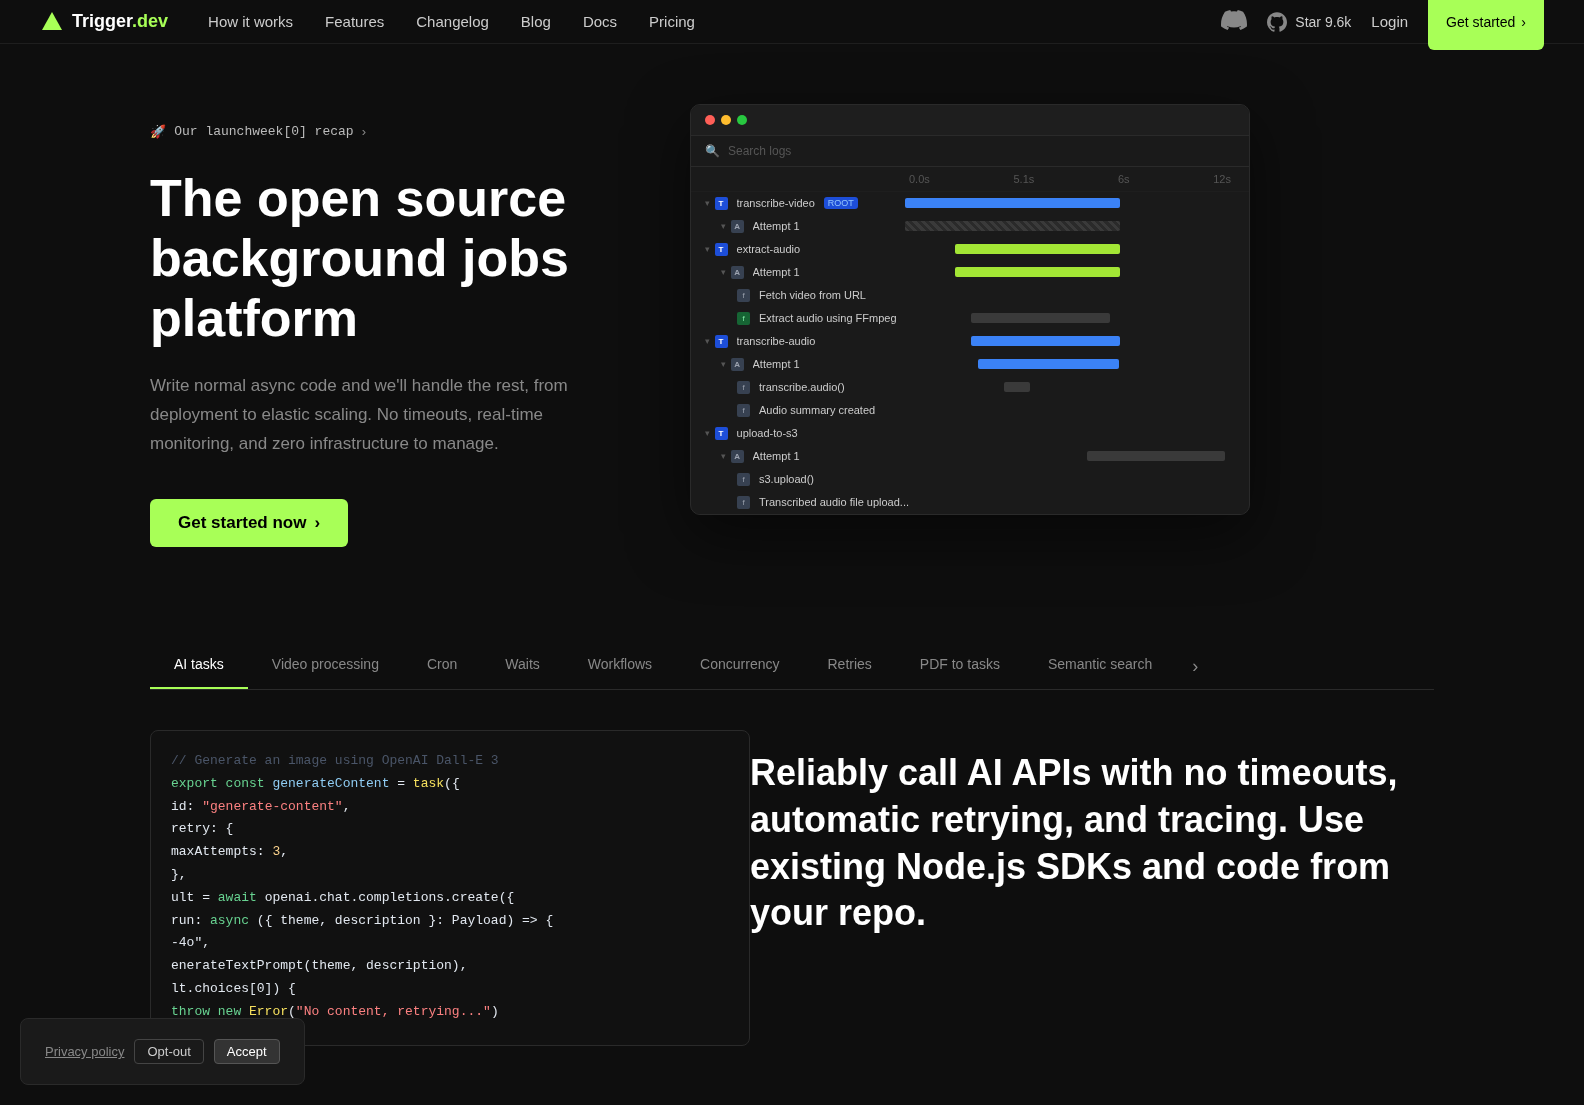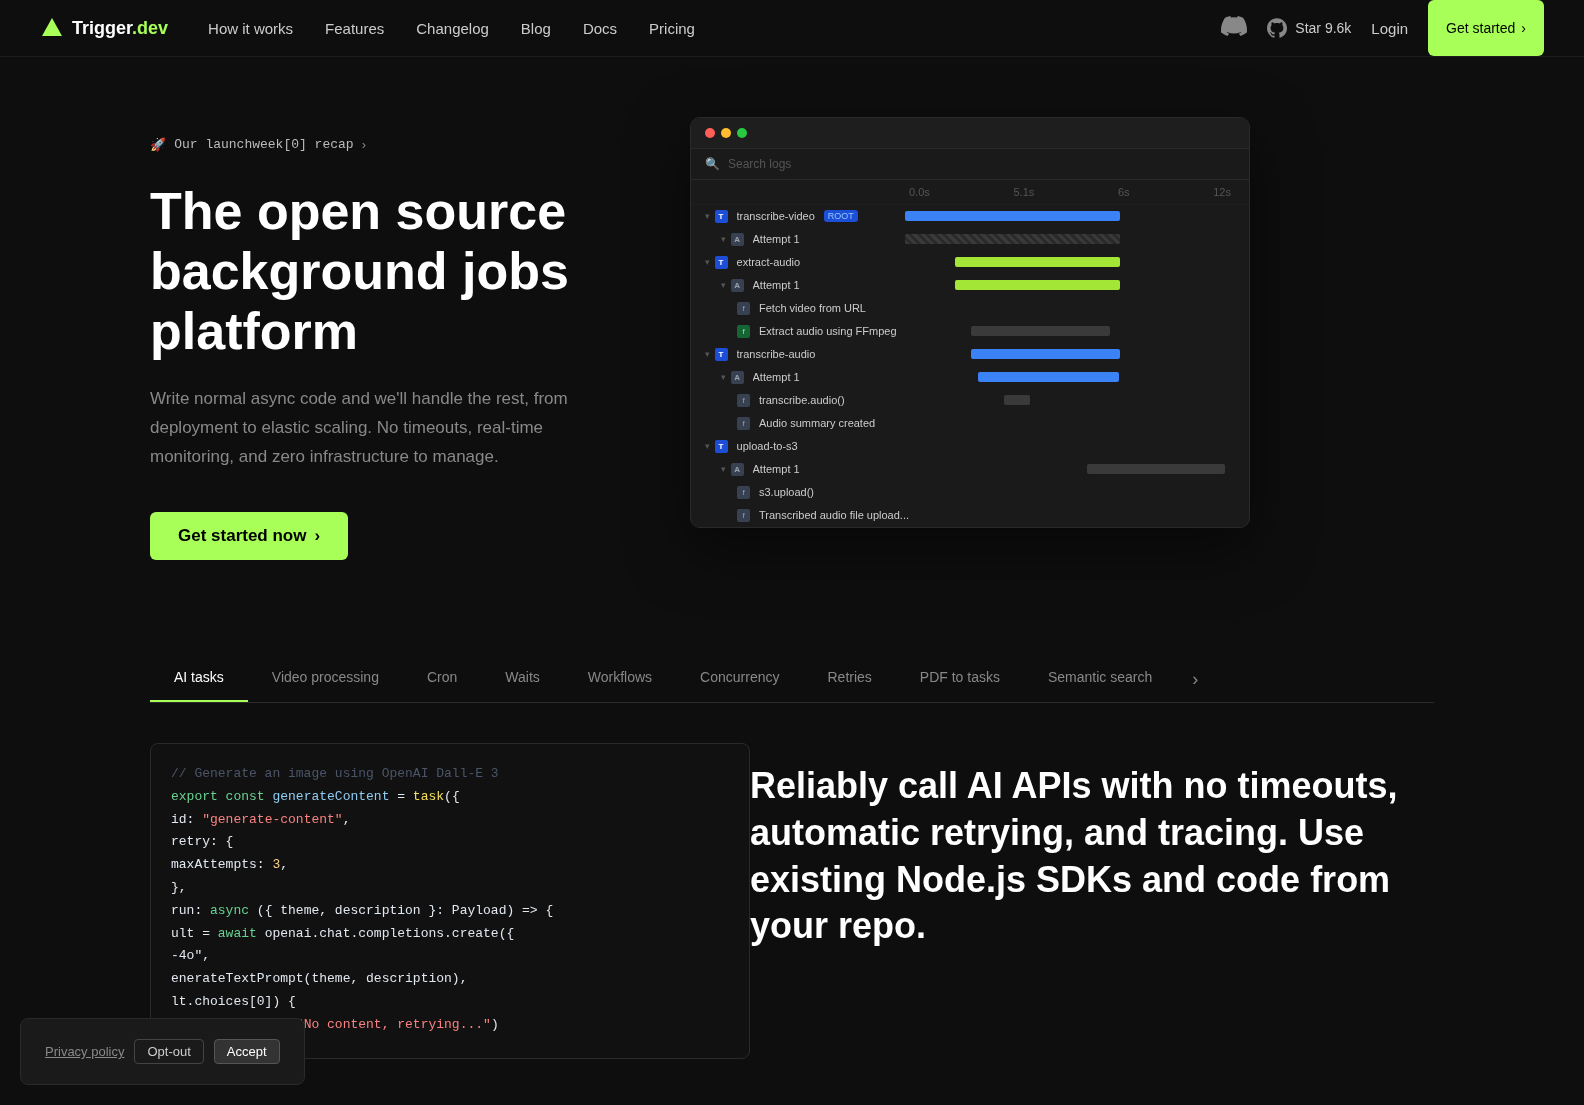--- a/index.html
+++ b/index.html
@@ -10,21 +10,21 @@
       width: 1584px;
       min-height: 1105px;
       overflow-x: hidden;
     }
 
     
     nav {
       display: flex;
       align-items: center;
       padding: 0 40px;
-      height: 57px;
+      height: 44px;
       background: #0e0e0e;
       border-bottom: 1px solid #1e1e1e;
       position: relative;
       z-index: 10;
     }
     .nav-logo {
       display: flex;
       align-items: center;
       gap: 8px;
       text-decoration: none;
@@ -633,22 +633,22 @@
       <div class="tab-more">›</div>
     </div>
   <div class="tabs-content">
     <div class="code-panel" id="code-panel">
         <div class="code-line code-comment">// Generate an image using OpenAI Dall-E 3</div>
         <div class="code-line"><span class="code-keyword">export const </span><span class="code-var">generateContent</span><span class="code-plain"> = </span><span class="code-fn">task</span><span class="code-plain">({</span></div>
         <div class="code-line"><span class="code-plain">  id: </span><span class="code-string">"generate-content"</span><span class="code-plain">,</span></div>
         <div class="code-line"><span class="code-plain">  retry: {</span></div>
         <div class="code-line"><span class="code-plain">    maxAttempts: </span><span class="code-orange">3</span><span class="code-plain">,</span></div>
         <div class="code-line code-plain">  },</div>
+        <div class="code-line"><span class="code-plain">    ult = </span><span class="code-keyword">await </span><span class="code-plain">openai.chat.completions.create({</span></div>
         <div class="code-line"><span class="code-plain">  run: </span><span class="code-keyword">async </span><span class="code-plain">({ theme, description }: Payload) =&gt; {</span></div>
-        <div class="code-line"><span class="code-plain">    ult = </span><span class="code-keyword">await </span><span class="code-plain">openai.chat.completions.create({</span></div>
         <div class="code-line code-plain">    -4o",</div>
         <div class="code-line code-plain">    enerateTextPrompt(theme, description),</div>
         <div class="code-line "></div>
         <div class="code-line code-plain">    lt.choices[0]) {</div>
         <div class="code-line"><span class="code-keyword">    throw new </span><span class="code-fn">Error</span><span class="code-plain">(</span><span class="code-string">"No content, retrying..."</span><span class="code-plain">)</span></div>
       </div>
     <div class="info-panel">
       <p class="info-title">Reliably call AI APIs with no timeouts, automatic retrying, and tracing. Use existing Node.js SDKs and code from your repo.</p>
     </div>
   </div>

